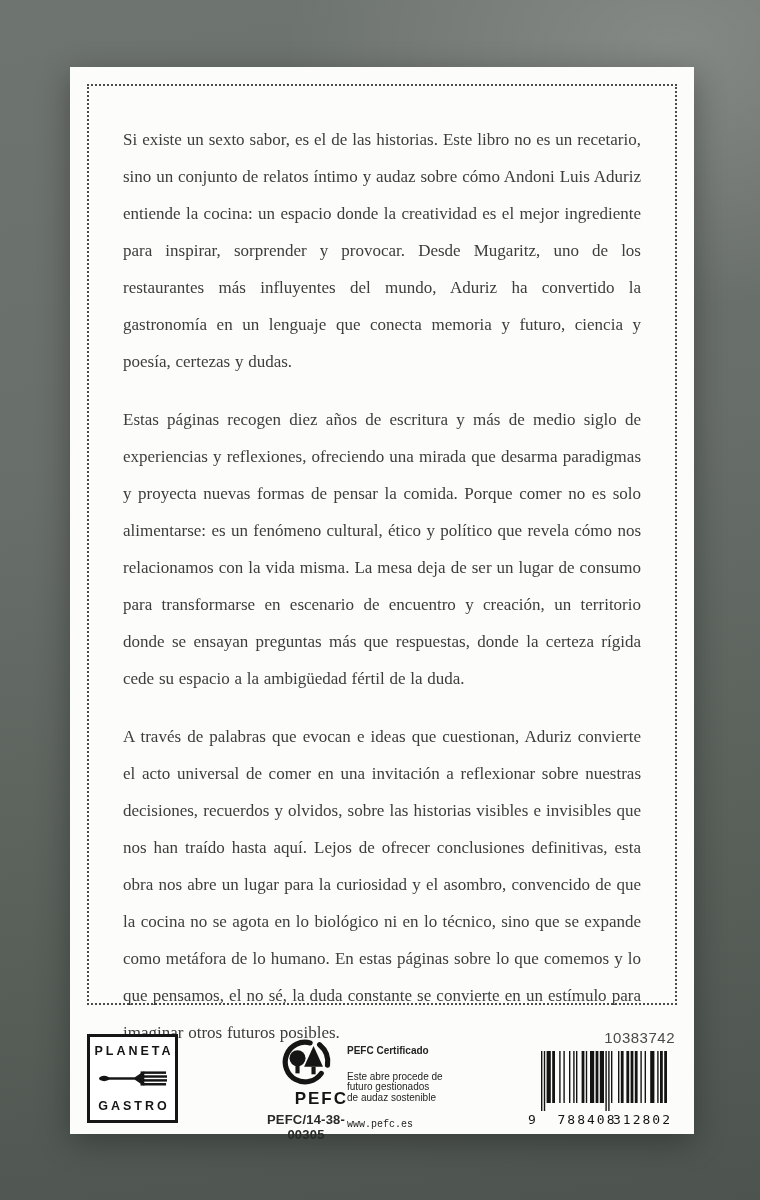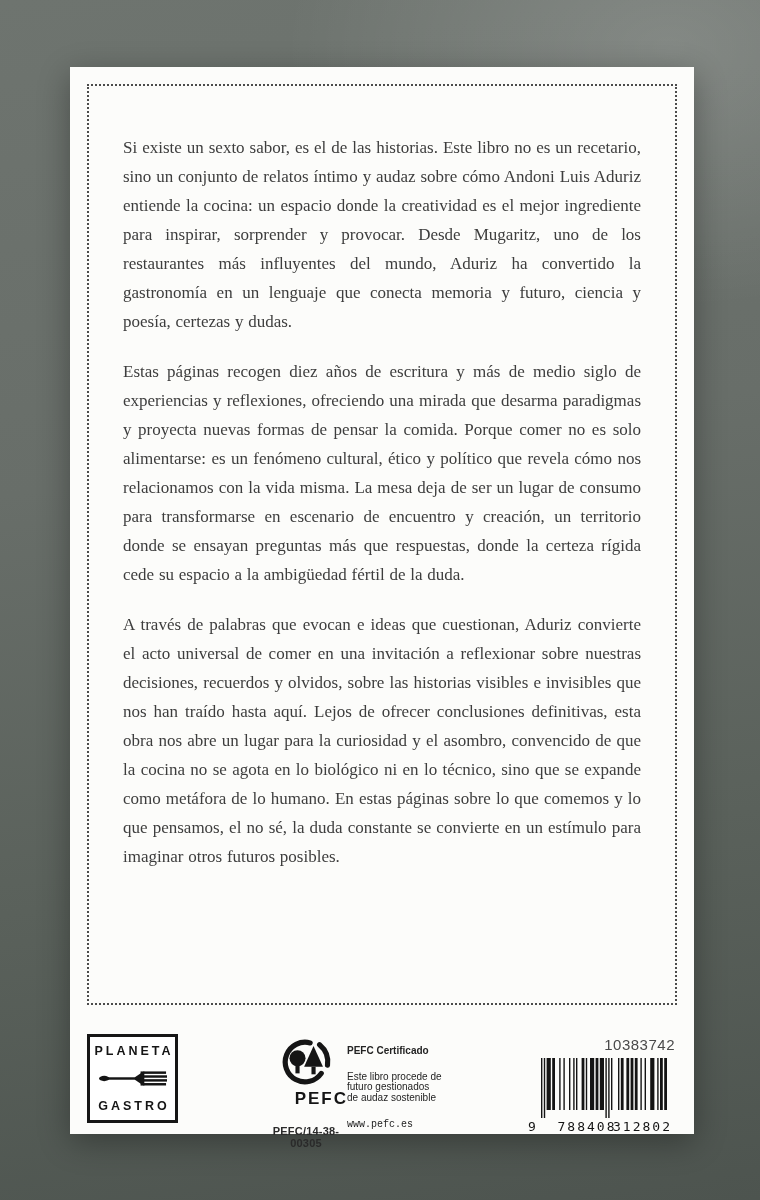--- a/index.html
+++ b/index.html
@@ -14,52 +14,52 @@
     position:absolute;left:70px;top:67px;width:624px;height:1067px;
     background:#fcfcfa;box-shadow:0 8px 30px rgba(0,0,0,0.32);
   }
   .dotted-frame{
     position:absolute;left:17px;top:17px;width:590px;height:921px;
     box-sizing:border-box;border:2px dotted #4b4b4b;
     padding:31px 34px 0 34px;
   }
   .para{
     font-family:"Liberation Serif","DejaVu Serif",serif;
-    font-size:17px;line-height:29px;color:#3d3d3d;
-    text-align:justify;margin:16px 0 21px 0;word-spacing:0.5px;
+    font-size:17px;line-height:37px;color:#3d3d3d;
+    text-align:justify;margin:4px 0 21px 0;word-spacing:0.5px;
     hyphens:auto;-webkit-hyphens:auto;
   }
   
   .planeta{
     position:absolute;left:17px;top:967px;width:91px;height:89px;
     box-sizing:border-box;border:3px solid #151515;background:#fff;
     display:flex;flex-direction:column;align-items:center;justify-content:space-between;
     padding:7px 0;
   }
   .planeta .ptxt{
     font-weight:bold;font-size:12.5px;letter-spacing:3px;padding-left:3px;
     color:#151515;white-space:nowrap;
   }
   .planeta svg{display:block;}
   
   .pefc-block{
     position:absolute;left:194px;top:971px;width:84px;text-align:center;color:#151515;
   }
   .pefc-block svg{display:block;margin:0 auto;}
   .pefc-name{font-weight:bold;font-size:17px;letter-spacing:2px;margin-top:1px;text-align:right;}
-  .pefc-license{font-size:11px;margin-top:16px;letter-spacing:0.2px;font-weight:bold;color:#2a2a2a;}
+  .pefc-license{font-size:13px;margin-top:3px;letter-spacing:0.2px;font-weight:bold;color:#2a2a2a;}
   
   .pefc-col{
     position:absolute;left:277px;top:979px;width:112px;
     font-size:10px;line-height:10.5px;color:#232323;
   }
   .pefc-cert{font-weight:bold;margin-bottom:15px;}
   .pefc-web{margin-top:17px;font-family:Liberation Mono, monospace;}
   
-  .barcode-block{position:absolute;left:458px;top:962px;width:148px;margin-top:7px;}
+  .barcode-block{position:absolute;left:458px;top:962px;width:148px;}
   .barcode-ref{
     text-align:right;font-size:15px;color:#4a4a4a;letter-spacing:0.5px;
     margin:0 1px 5px 0;
   }
   #barcode-svg{display:block;margin-left:13px;}
   .barcode-digits{
     position:relative;height:15px;margin-top:1px;
     font-family:"DejaVu Sans Mono",monospace;font-size:13px;color:#141414;
   }
   .barcode-digits span{position:absolute;top:0;}
@@ -106,21 +106,21 @@
         <rect x="40.8" y="30" width="4.4" height="8" fill="#151515"></rect>
       </svg>
     </span>
     <div class="pefc-name">PEFC</div>
     <div class="pefc-license">PEFC/14-38-00305</div>
   </div>
 
   <div class="pefc-col">
     <div class="pefc-cert">PEFC Certificado</div>
     <div class="pefc-desc">
-      <div>Este libro procede de</div>
+      <div>Este abre procede de</div>
       <div>futuro gestionados</div>
       <div>de audaz sostenible</div>
     </div>
     <div class="pefc-web">www.pefc.es</div>
   </div>
 
   <div class="barcode-block">
     <div class="barcode-ref">10383742</div>
     <svg id="barcode-svg" width="133" height="60" viewBox="0 0 133 60" fill="#141414" xmlns="http://www.w3.org/2000/svg">
         <rect x="0.00" y="0" width="1.40" height="60"></rect>

